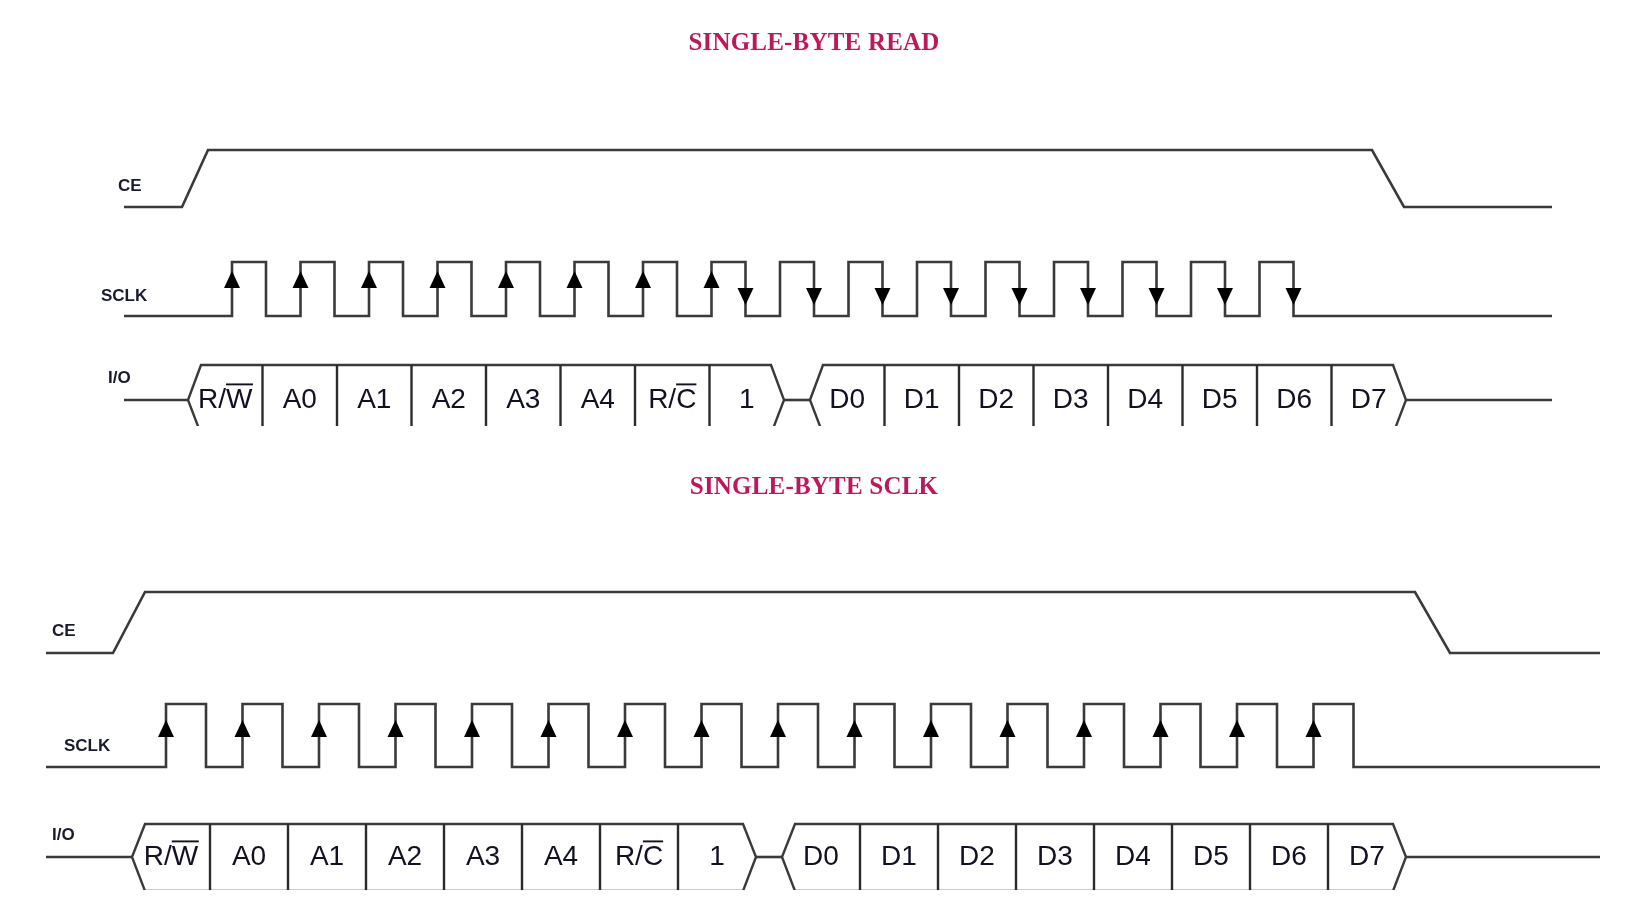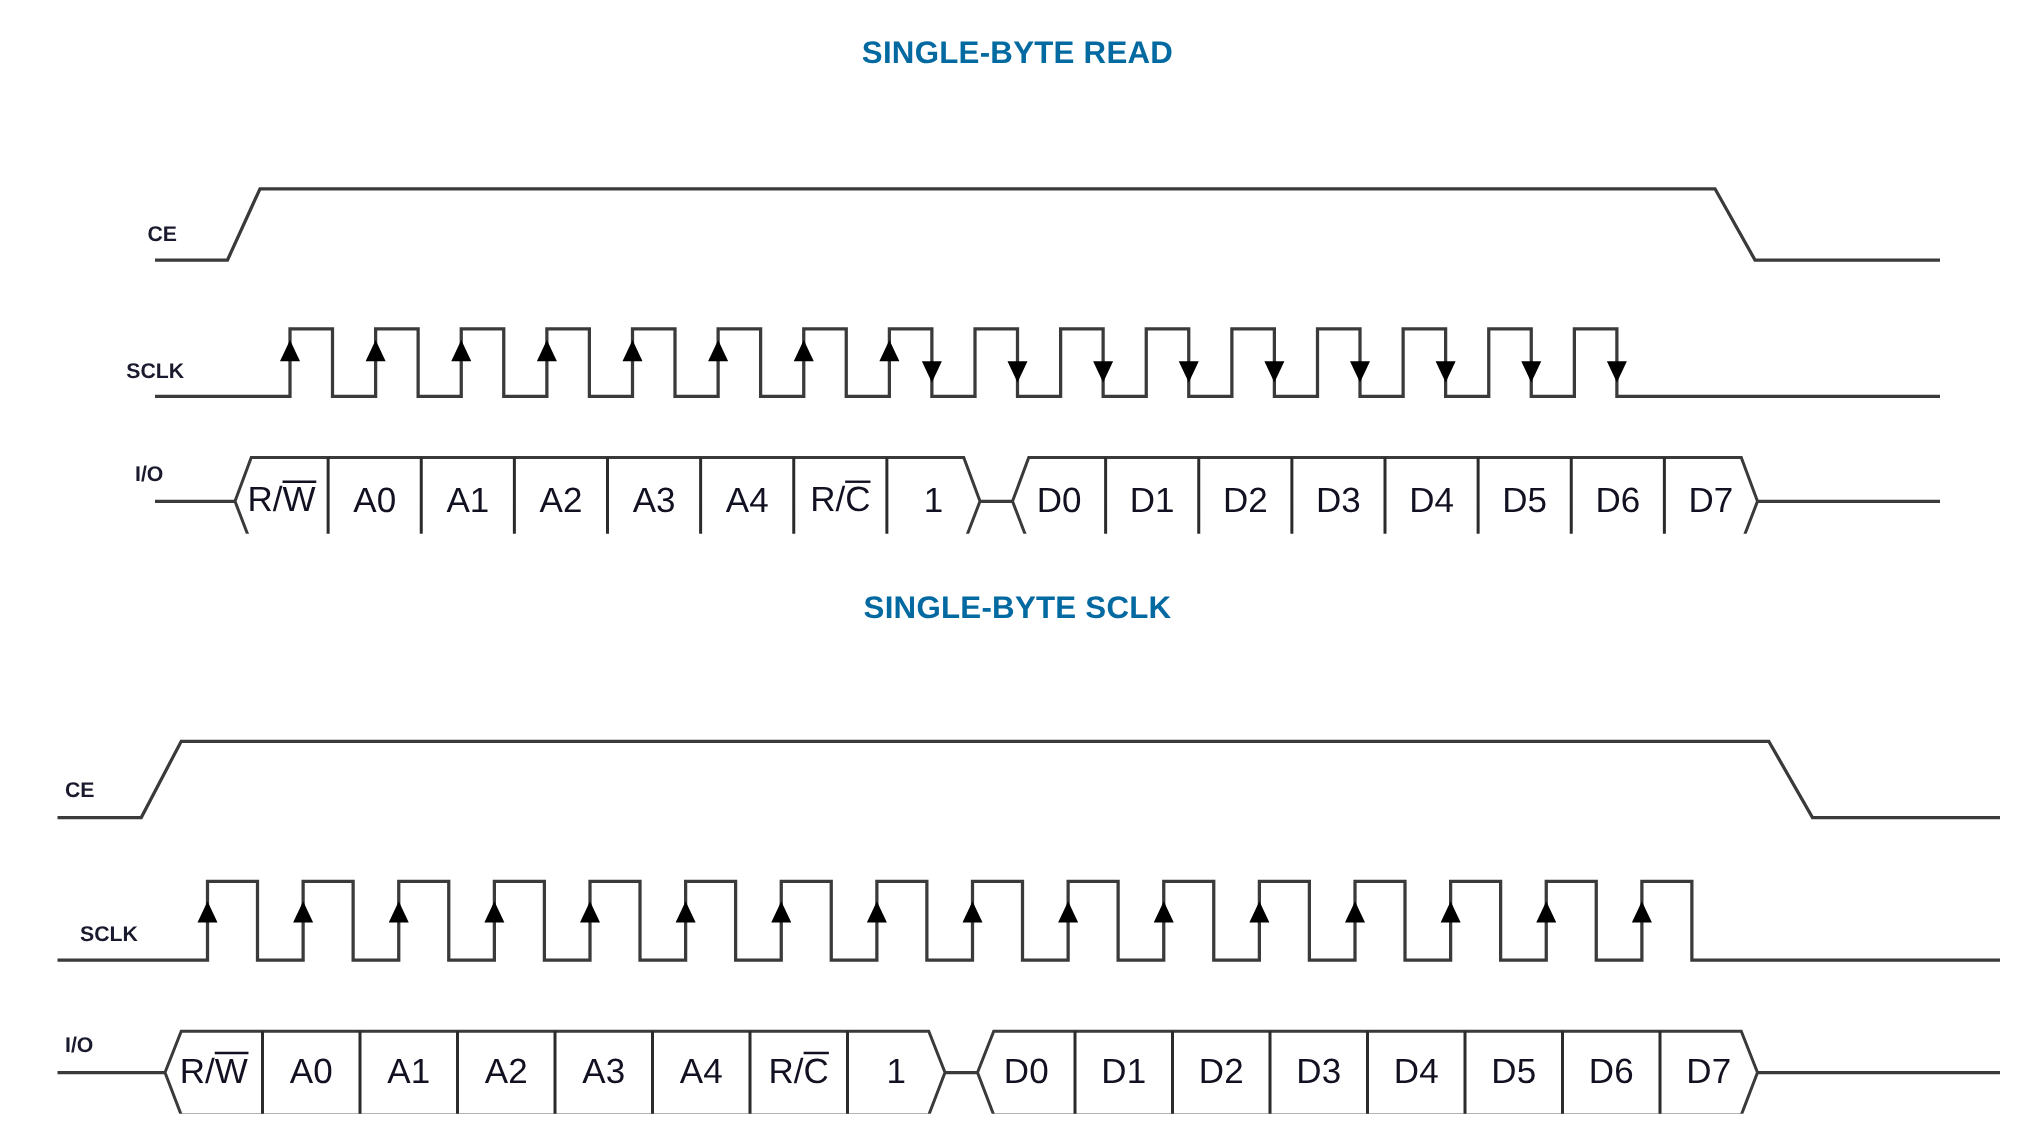--- a/index.html
+++ b/index.html
@@ -23,25 +23,25 @@
   .diagram-block {
     position: absolute;
     left: 0;
     width: 1628px;
   }
   #read-block  { top: 0px;   height: 452px; }
   #write-block { top: 444px; height: 460px; }
 
   .diagram-title {
     text-align: center;
-    font-family: Liberation Sans, sans-serif;
+    font-family: Liberation Serif, serif;
     font-weight: bold;
     font-size: 25px;
     letter-spacing: 0.2px;
-    color: #0369a1;
+    color: #be185d;
     margin: 0;
     padding: 0;
   }
   #read-block  .diagram-title { padding-top: 28px; }
   #write-block .diagram-title { padding-top: 28px; }
 
   .wave-area {
     position: relative;
     width: 1288px;
   }

